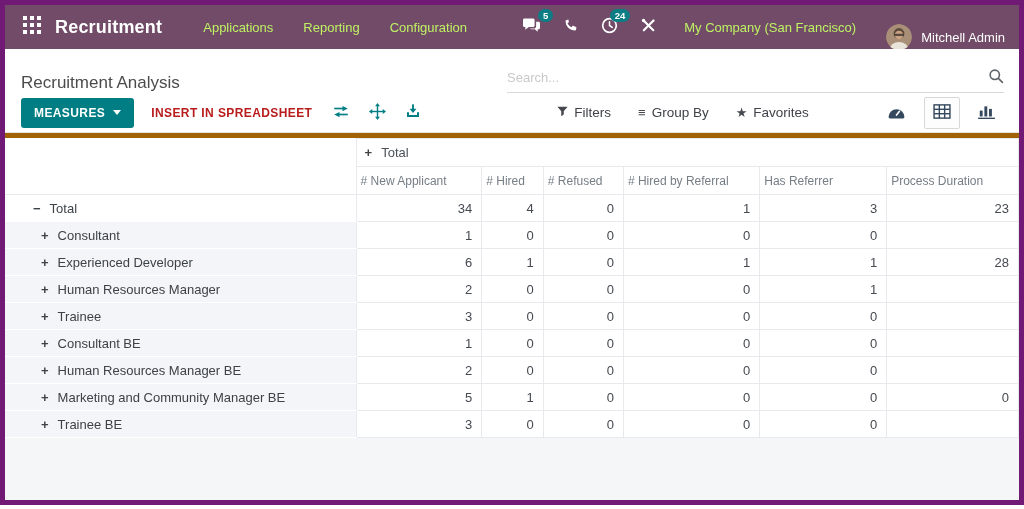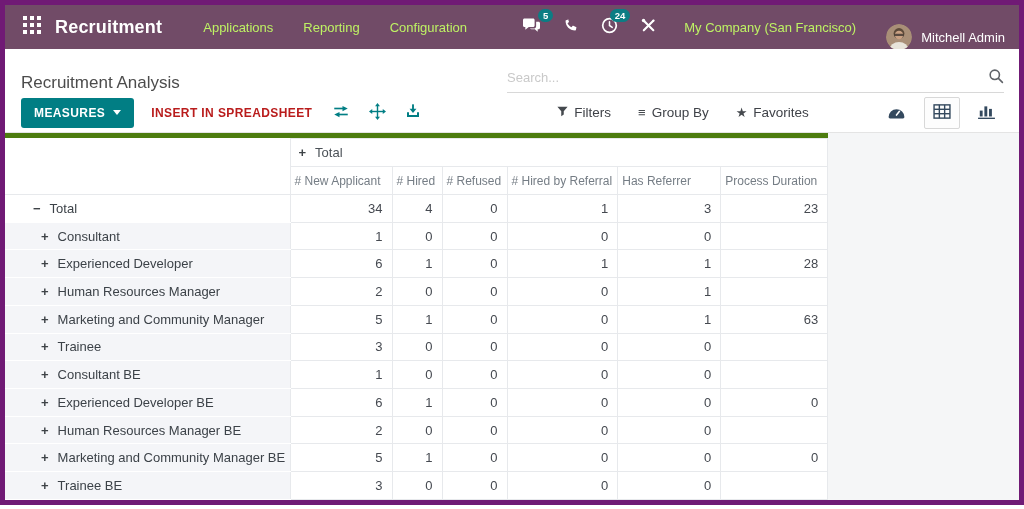--- a/index.html
+++ b/index.html
@@ -50,21 +50,21 @@
   .filter-item { display:flex; align-items:center; gap:6px; font-size:13.5px; font-weight:500;
                  color:#3f4248; cursor:pointer; white-space:nowrap; }
   .glyph { font-size:13px; color:#45494e; }
 
   .view-switcher { margin-left:auto; display:flex; align-items:center; gap:9px; }
   .vs-btn { background:none; border:1px solid transparent; padding:6px 8px; cursor:pointer;
             display:flex; align-items:center; border-radius:2px; }
   .vs-btn.active { border-color:#d8d8d8; background:#fdfdfd; }
 
   
-  .content { flex:1; display:flex; background:#4d7c0f; min-height:0; }
+  .content { flex:1; display:flex; flex-direction:column; background:#a16207; min-height:0; }
   table.pivot { border-collapse:collapse; margin-top:5px; font-size:13px; color:#454950;
                 background:#fff; }
   table.pivot th, table.pivot td { font-weight:400; }
   thead tr { height:28px; }
   tbody tr { height:27px; }
   th.corner { border:none; }
   th.colgroup { text-align:left; padding-left:8px; color:#4b5157;
                 border:1px solid #e7e9ec; }
   tr.measures th { border-bottom:1px solid #e7e9ec; }
   th.measure { border-left:1px solid #e7e9ec; text-align:left; padding:0 5px 0 4px;
@@ -347,31 +347,20 @@
       <span class="toggle">+</span><span class="rowlabel">Human Resources Manager</span>
     </th>
   <td class="val">2</td>
             <td class="val">0</td>
             <td class="val">0</td>
             <td class="val">0</td>
             <td class="val">1</td>
             <td class="val"></td>
           </tr>
 
-  <tr class="child">
-    <th class="rowh">
-      <span class="toggle">+</span><span class="rowlabel">Marketing and Community Manager</span>
-    </th>
-  <td class="val">5</td>
-            <td class="val">1</td>
-            <td class="val">0</td>
-            <td class="val">0</td>
-            <td class="val">1</td>
-            <td class="val">63</td>
-          </tr>
 
   <tr class="child">
     <th class="rowh">
       <span class="toggle">+</span><span class="rowlabel">Trainee</span>
     </th>
   <td class="val">3</td>
             <td class="val">0</td>
             <td class="val">0</td>
             <td class="val">0</td>
             <td class="val">0</td>
@@ -383,31 +372,20 @@
       <span class="toggle">+</span><span class="rowlabel">Consultant BE</span>
     </th>
   <td class="val">1</td>
             <td class="val">0</td>
             <td class="val">0</td>
             <td class="val">0</td>
             <td class="val">0</td>
             <td class="val"></td>
           </tr>
 
-  <tr class="child">
-    <th class="rowh">
-      <span class="toggle">+</span><span class="rowlabel">Experienced Developer BE</span>
-    </th>
-  <td class="val">6</td>
-            <td class="val">1</td>
-            <td class="val">0</td>
-            <td class="val">0</td>
-            <td class="val">0</td>
-            <td class="val">0</td>
-          </tr>
 
   <tr class="child">
     <th class="rowh">
       <span class="toggle">+</span><span class="rowlabel">Human Resources Manager BE</span>
     </th>
   <td class="val">2</td>
             <td class="val">0</td>
             <td class="val">0</td>
             <td class="val">0</td>
             <td class="val">0</td>

